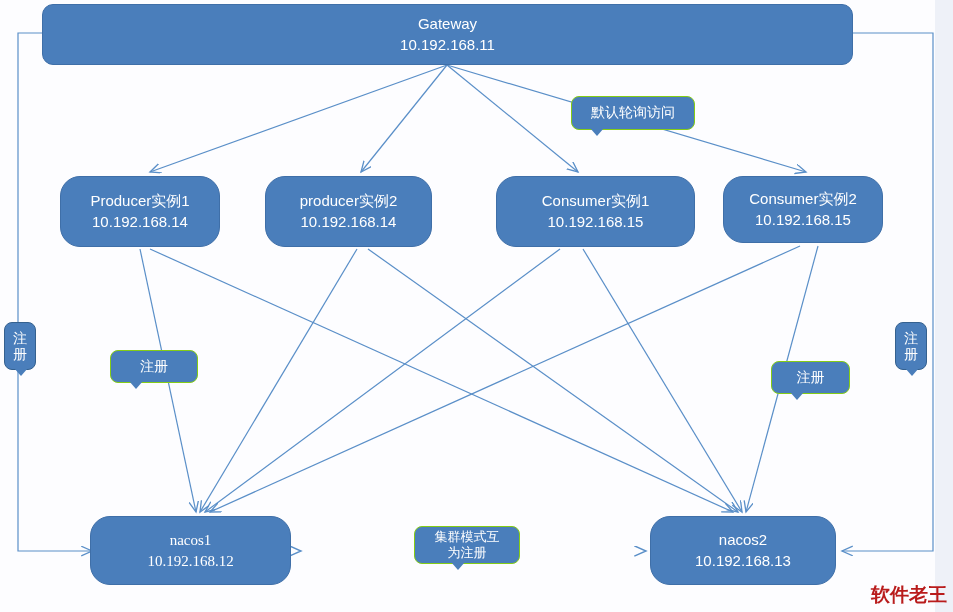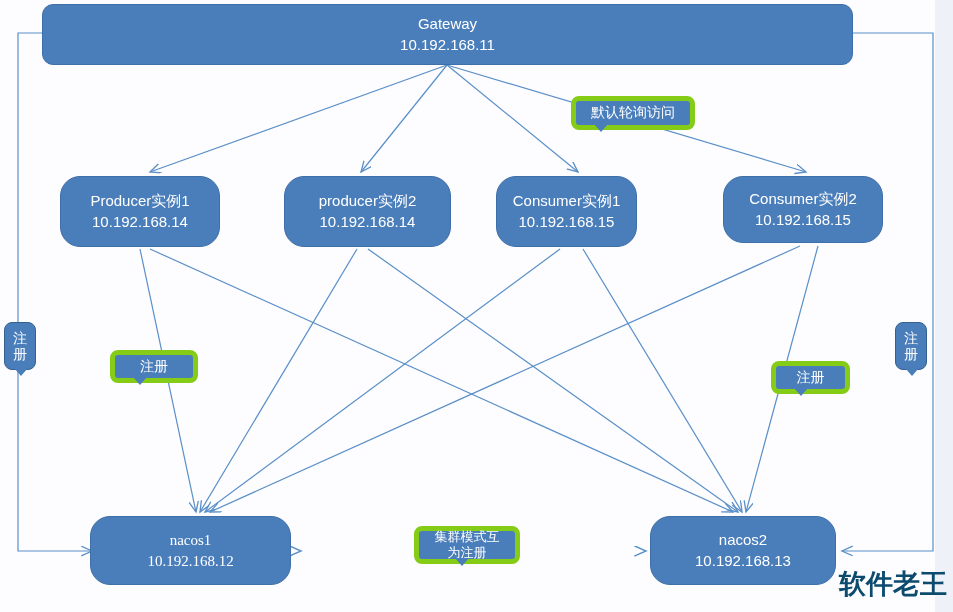--- a/index.html
+++ b/index.html
@@ -52,33 +52,33 @@
   .node .ttl { white-space: nowrap; }
   .node .ip  { white-space: nowrap; }
 
   #gateway {
     left: 42px; top: 4px; width: 811px; height: 61px;
     border-radius: 11px;
   }
   #gateway .ttl, #gateway .ip { font-size: 15px; }
 
   #svc-producer-1 { left: 60px;  top: 176px; width: 160px; height: 71px; }
-  #svc-producer-2 { left: 284px; top: 176px; width: 167px; height: 71px; }
-  #svc-consumer-1 { left: 496px; top: 176px; width: 141px; height: 71px; }
+  #svc-producer-2 { left: 265px; top: 176px; width: 167px; height: 71px; }
+  #svc-consumer-1 { left: 496px; top: 176px; width: 199px; height: 71px; }
   #svc-consumer-2 { left: 723px; top: 176px; width: 160px; height: 67px; }
 
   #nacos-1 { left: 90px; top: 516px; width: 201px; height: 69px; font-family: Liberation Serif, serif; }
   #nacos-2 { left: 650px; top: 516px; width: 186px; height: 69px; }
 
   
   .callout {
     position: absolute;
     box-sizing: border-box;
     background: #4a7ebb;
-    border: 5px solid #84cc16;
+    border: 1px solid #84cc16;
     border-radius: 8px;
     color: #ffffff;
     display: flex;
     align-items: center;
     justify-content: center;
     text-align: center;
     font-size: 14px;
     line-height: 1.25;
     z-index: 5;
   }
@@ -129,23 +129,23 @@
     left: 414px; top: 526px; width: 106px; height: 38px;
     font-size: 13px;
     flex-direction: column;
   }
   #callout-cluster::after { left: 36px; }
 
   
   #watermark {
     position: absolute;
     right: 6px;
-    bottom: 10px;
-    color: #0c4a6e;
-    font-size: 27px;
+    bottom: 4px;
+    color: #b91c1c;
+    font-size: 19px;
     font-weight: bold;
     letter-spacing: 0px;
     white-space: nowrap;
     z-index: 8;
   }
 </style>
 </head>
 <body>
 
 <div id="canvas">

